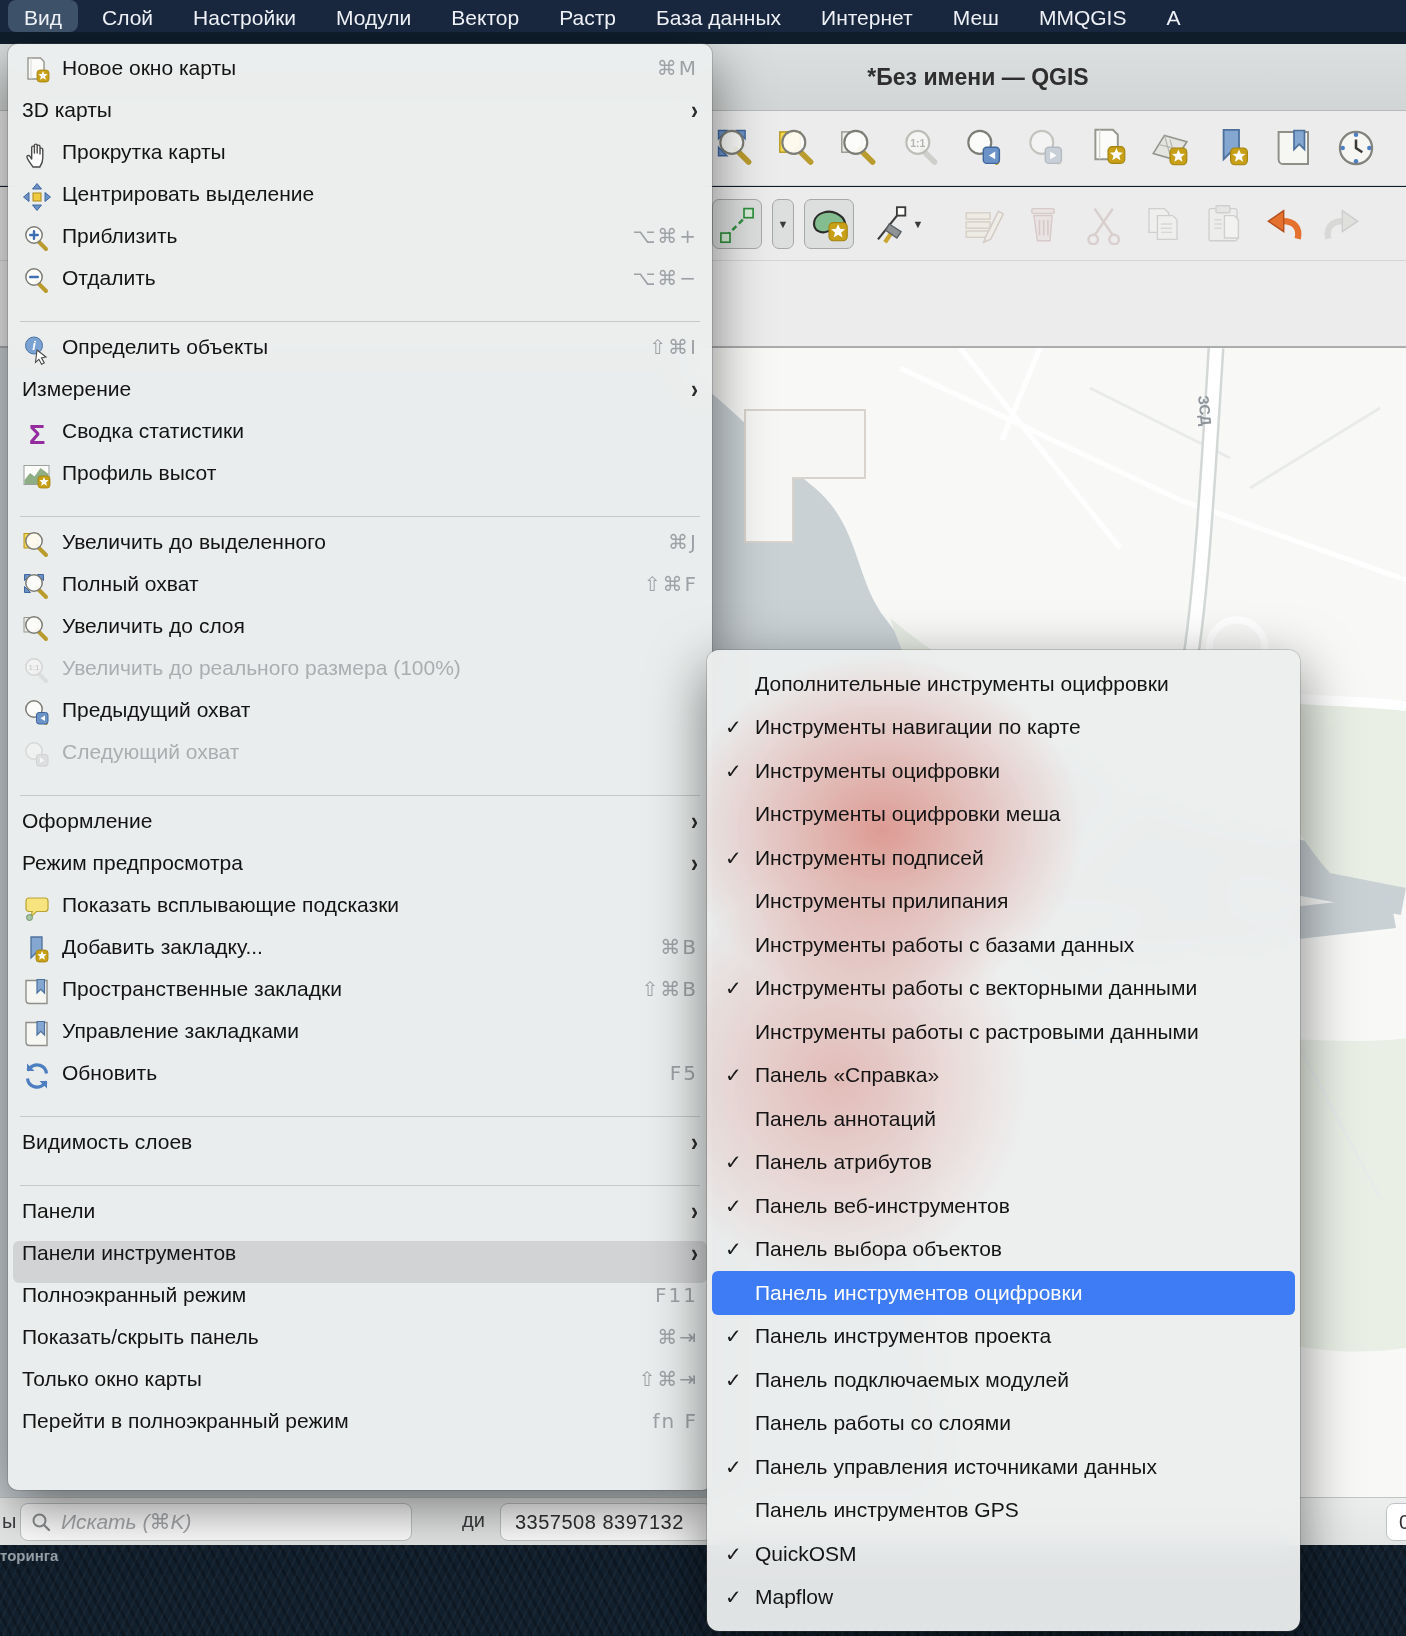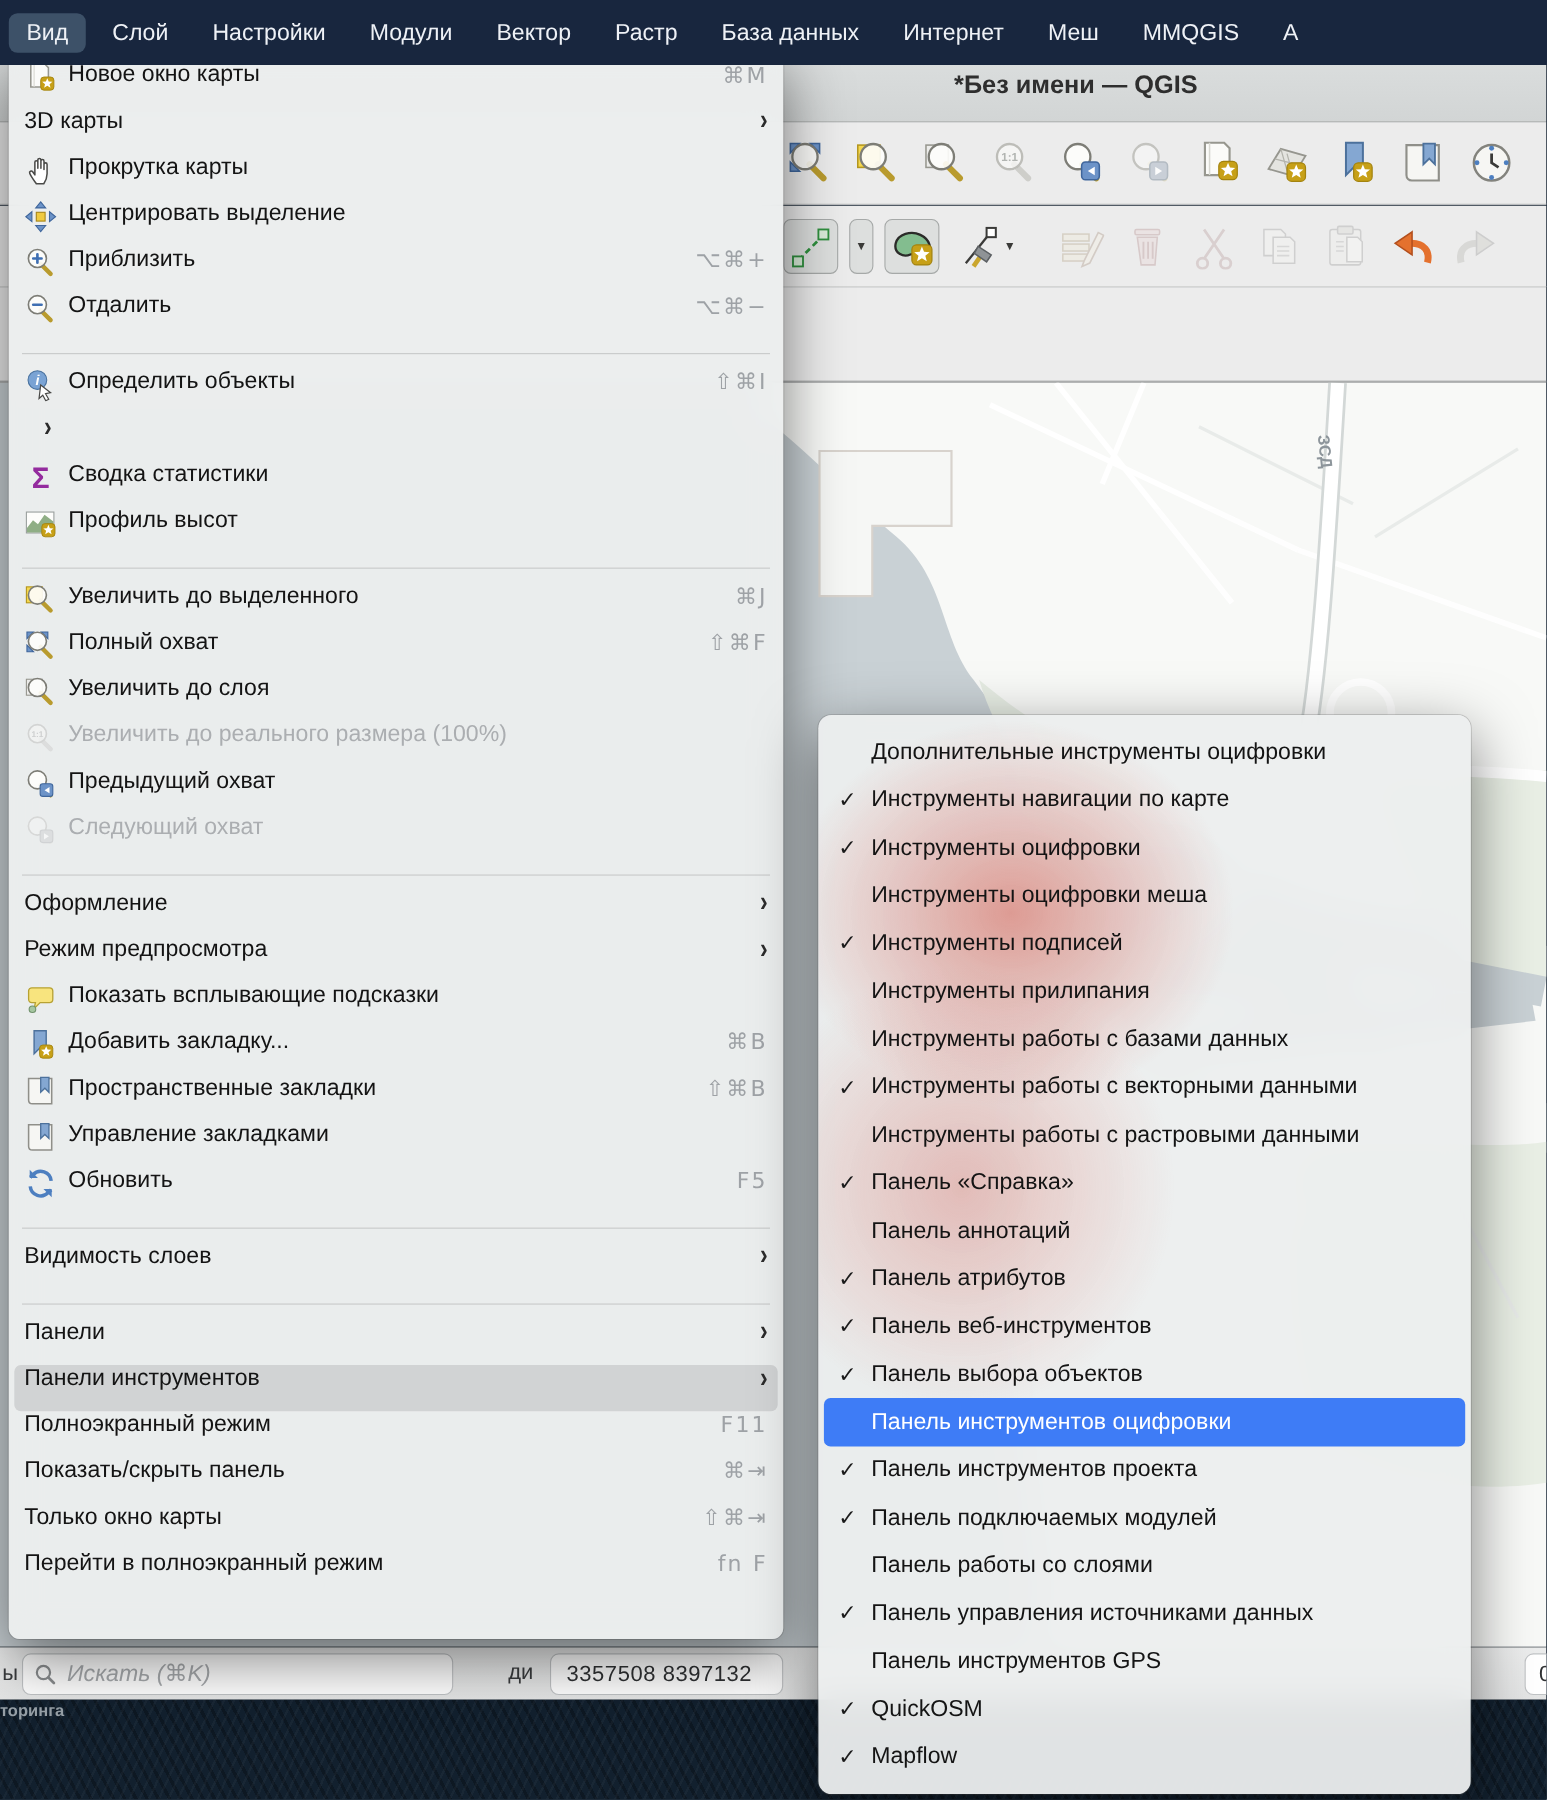--- a/index.html
+++ b/index.html
@@ -1,20 +1,20 @@
 <!DOCTYPE html>
 <html><head>
 <meta charset="utf-8">
 <style>
   html,body{margin:0;padding:0;background:#0f1d2b;}
   body{font-family:"Liberation Sans","DejaVu Sans",sans-serif;-webkit-font-smoothing:antialiased;}
   #screen{position:relative;width:1406px;height:1636px;overflow:hidden;background:#0f1d2b;}
 
   
-  .menubar{position:absolute;left:0;top:0;width:1406px;height:59px;background:#18263e;display:flex;align-items:center;padding-left:8px;gap:8px;z-index:60;box-sizing:border-box;}
+  .menubar{position:absolute;left:0;top:0;width:1406px;height:32px;background:#18263e;display:flex;padding-left:8px;gap:8px;z-index:60;box-sizing:border-box;}
   .mb-item{color:#eef1f6;font-size:21px;padding:6px 16px;border-radius:8px;white-space:nowrap;}
   .mb-item.active{background:#3d5168;}
 
   
   .titlebar{position:absolute;left:0;top:44px;width:1406px;height:66px;background:linear-gradient(#dcdfdf,#d2d5d5);border-bottom:1px solid #b7bab9;z-index:1;}
   .titlebar .title{position:absolute;left:978px;top:50%;transform:translate(-50%,-50%);font-size:23px;font-weight:bold;color:#2e2e2e;white-space:nowrap;}
   .tbrow{position:absolute;left:0;width:1406px;background:#ececec;border-bottom:1px solid #d4d5d4;display:flex;align-items:center;box-sizing:border-box;z-index:1;}
   .tb1{top:111px;height:75px;padding-left:712px;gap:14px;}
   .tb2{top:187px;height:74px;padding-left:712px;gap:10px;}
   .tbspacer{position:absolute;left:0;top:261px;width:1406px;height:87px;background:#ececec;border-bottom:2px solid #abadad;box-sizing:border-box;z-index:1;}
@@ -43,21 +43,21 @@
   .status-frag{position:absolute;left:2px;top:12px;font-size:20px;color:#3a3c3e;}
 
   
   .bottomstrip{position:absolute;left:0;top:1545px;width:1406px;height:91px;background:#12202e;z-index:1;
     background-image:repeating-linear-gradient(115deg,rgba(255,255,255,.03) 0 2px,transparent 2px 8px),repeating-linear-gradient(62deg,rgba(0,0,0,.25) 0 3px,transparent 3px 9px);}
   .bottomstrip .frag{position:absolute;left:0;top:2px;font-size:15px;font-weight:bold;color:#97a0a7;}
 
   
   .panel{position:absolute;background:rgba(236,238,238,.95);box-shadow:0 18px 55px rgba(0,0,0,.5),0 0 0 1px rgba(110,110,110,.28);backdrop-filter:blur(14px);box-sizing:border-box;}
   .view-menu{left:8px;top:44px;width:704px;height:1446px;border-radius:10px;padding:12px 0;z-index:40;}
-  .submenu{left:707px;top:650px;width:593px;height:981px;border-radius:12px;padding:12px 0;z-index:50;margin-left:37px;}
+  .submenu{left:707px;top:650px;width:593px;height:981px;border-radius:12px;padding:12px 0;z-index:50;}
   .submenu::before{content:"";position:absolute;inset:0;border-radius:inherit;pointer-events:none;z-index:1;background:
     radial-gradient(290px 250px at 175px 180px,rgba(207,74,59,.5),rgba(207,74,59,0) 70%),
     radial-gradient(270px 280px at 130px 430px,rgba(207,74,59,.3),rgba(207,74,59,0) 72%);}
 
   .menu-row{display:flex;align-items:flex-start;height:42px;margin:0 5px;padding:0 9px;border-radius:6px;font-size:21px;color:#141414;white-space:nowrap;}
   .menu-row.highlighted{background:#d1d3d4;gap:40px;}
   .menu-sep{height:1px;background:#c7c9c9;margin:13px 12px;}
   .mi-icon{width:30px;height:30px;margin-right:10px;flex:0 0 auto;}
   .mi-icon svg{display:block;width:30px;height:30px;}
   .mi-label{flex:1;overflow:hidden;text-overflow:ellipsis;}
@@ -403,20 +403,21 @@
           <svg viewBox="0 0 30 30" width="100%" height="100%">
             <circle cx="12" cy="10.5" r="8.5" fill="#7aa3d4" stroke="#49729f"></circle>
             <text x="12" y="15" text-anchor="middle" font-size="13" font-weight="bold" font-style="italic" fill="#fff">i</text>
             <path d="M15 15l9 7-4.6.9 2.9 5-2.7 1.4-2.7-5-3.4 3z" fill="#fff" stroke="#4a4a48" stroke-width="1.1"></path>
           </svg>
         </span>
         <span class="mi-label">Определить объекты</span>
         <span class="mi-short">⇧⌘I</span>
       </div>
       <div class="menu-row">
+        <span class="mi-label">Измерение</span>
         <span class="mi-chev">›</span>
       </div>
       <div class="menu-row">
         <span class="mi-icon">
           <svg viewBox="0 0 30 30" width="100%" height="100%">
             <text x="15" y="25" text-anchor="middle" font-size="27" font-weight="bold" fill="#942b9e">Σ</text>
           </svg>
         </span>
         <span class="mi-label">Сводка статистики</span>
       </div>

